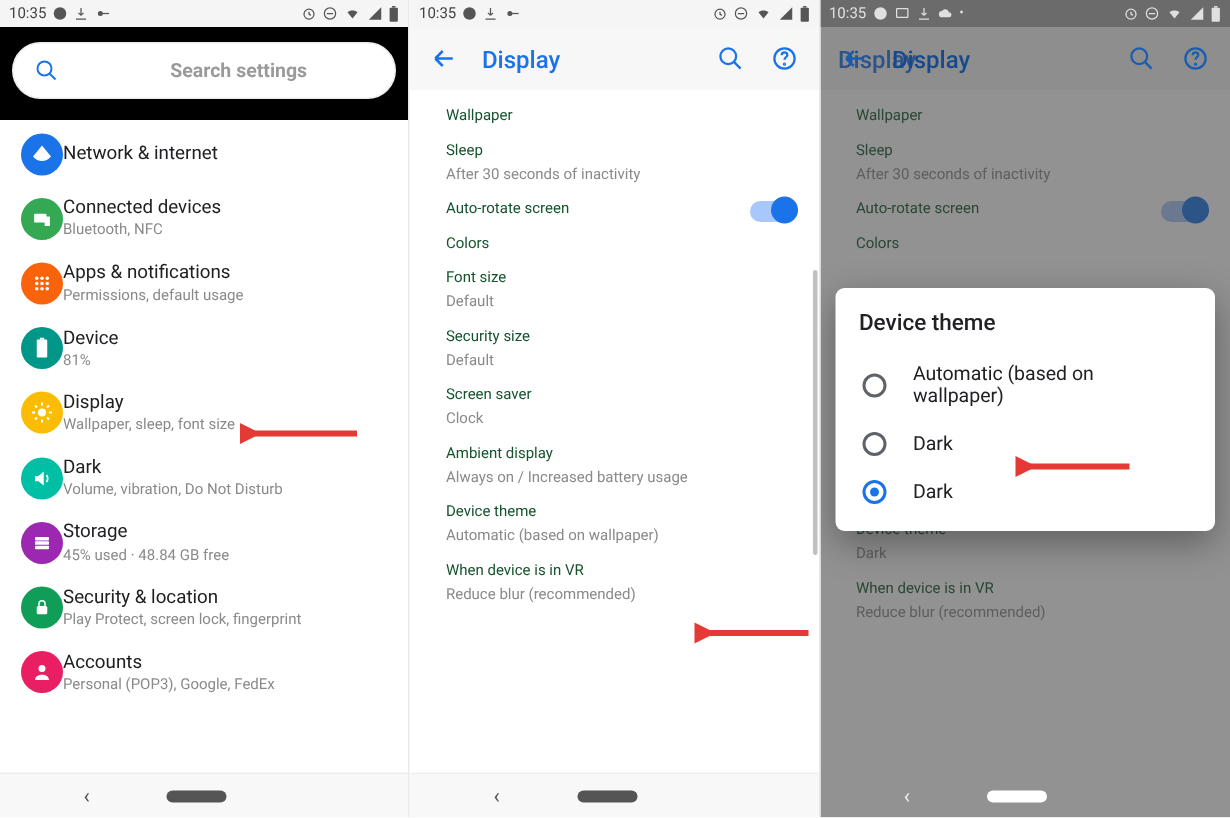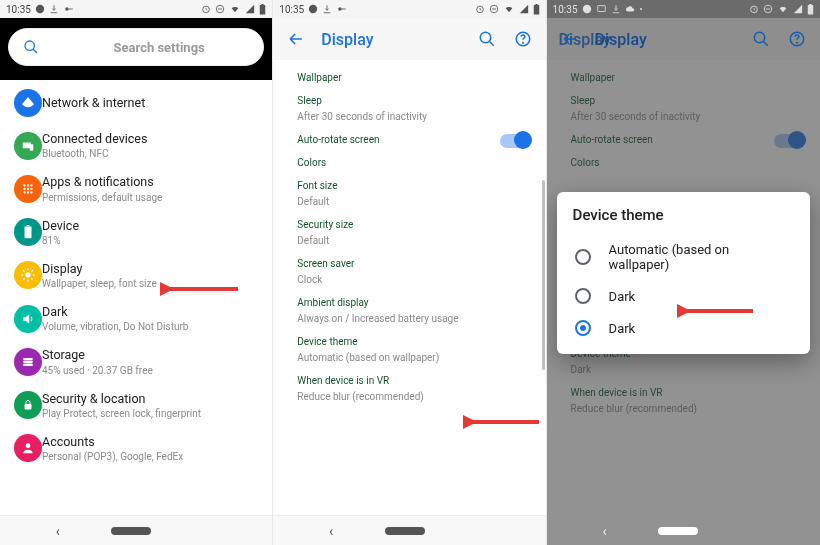--- a/index.html
+++ b/index.html
@@ -204,21 +204,21 @@
       <div class="row">
         <div class="icon" style="background:#9c27b0">
           <svg width="14" height="14" viewBox="0 0 24 24" fill="#fff">
               <rect x="4" y="5" width="16" height="4" rx="1"></rect>
               <rect x="4" y="10" width="16" height="4" rx="1"></rect>
               <rect x="4" y="15" width="16" height="4" rx="1"></rect>
             </svg>
         </div>
         <div class="txt">
           <div class="title">Storage</div>
-          <div class="sub">45% used · 20.37 GB free</div>
+          <div class="sub">45% used · 48.84 GB free</div>
         </div>
       </div>
       <div class="row">
         <div class="icon" style="background:#0f9d58">
           <svg width="12" height="14" viewBox="0 0 24 24" fill="#fff">
               <rect x="5" y="10" width="14" height="11" rx="2"></rect>
               <path d="M8 10V7a4 4 0 018 0v3" stroke="#fff" stroke-width="2" fill="none"></path>
             </svg>
         </div>
         <div class="txt">

